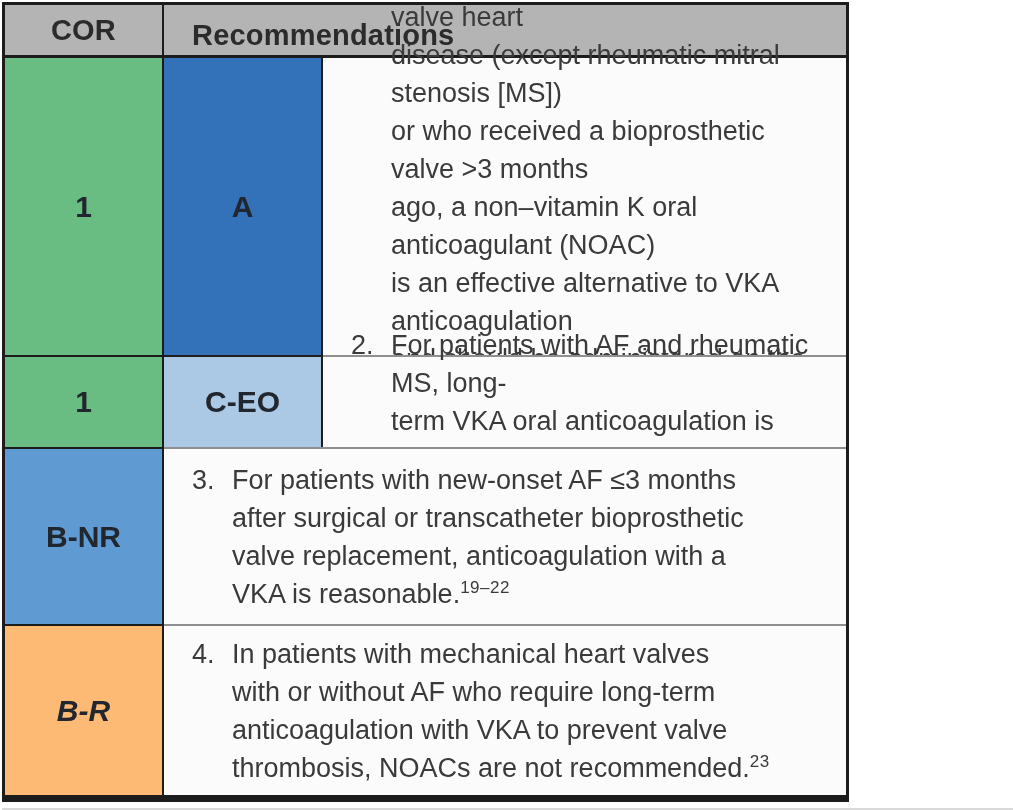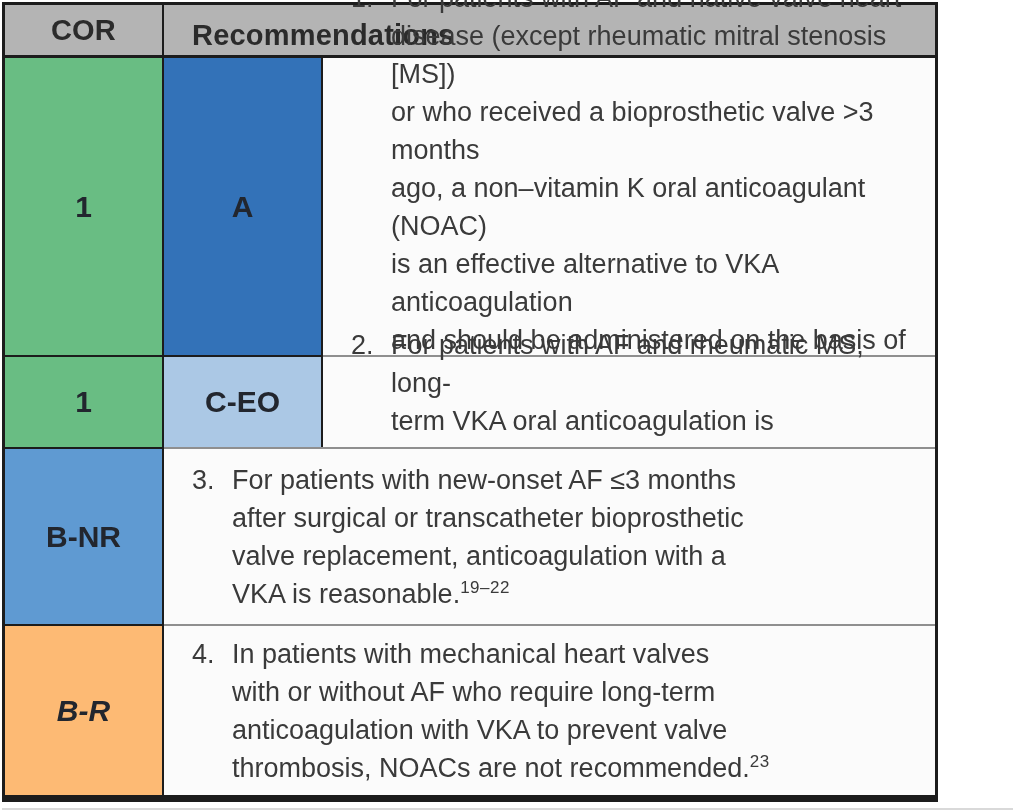--- a/index.html
+++ b/index.html
@@ -4,21 +4,21 @@
 <style>
   * { box-sizing: border-box; margin: 0; padding: 0; }
   html, body {
     width: 1015px; height: 810px;
     background: #ffffff;
     font-family: "Liberation Sans", "DejaVu Sans", sans-serif;
     overflow: hidden;
   }
   .guideline-table {
     margin: 2px 2px 0 2px;
-    width: 936px;
+    width: 847px;
     border: 3px solid #1c1c1c;
     border-bottom: 7px solid #1c1c1c;
     background: #fbfbfb;
   }
   .row { display: flex; width: 100%; }
   .header-row {
     height: 53px;
     background: #b4b4b4;
     border-bottom: 3px solid #1c1c1c;
   }

